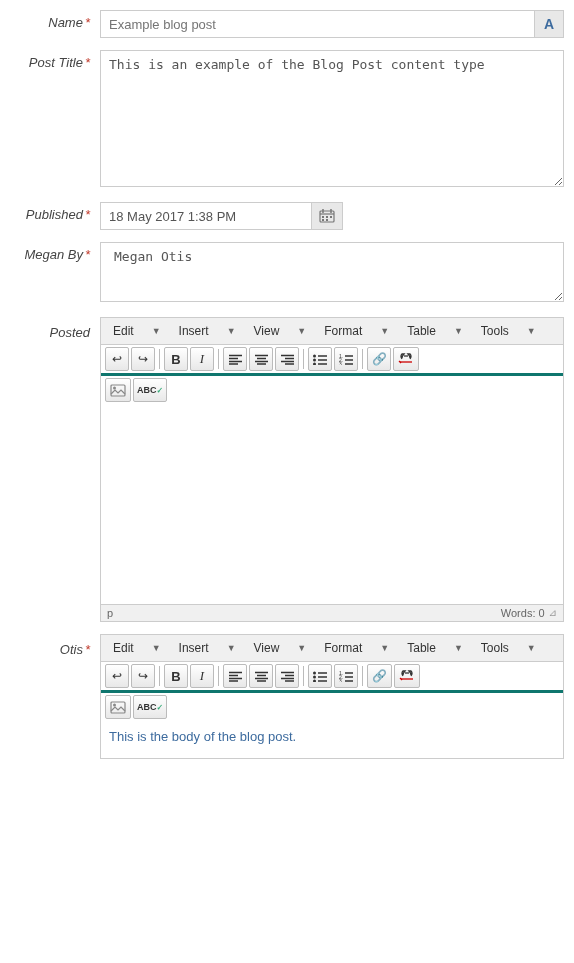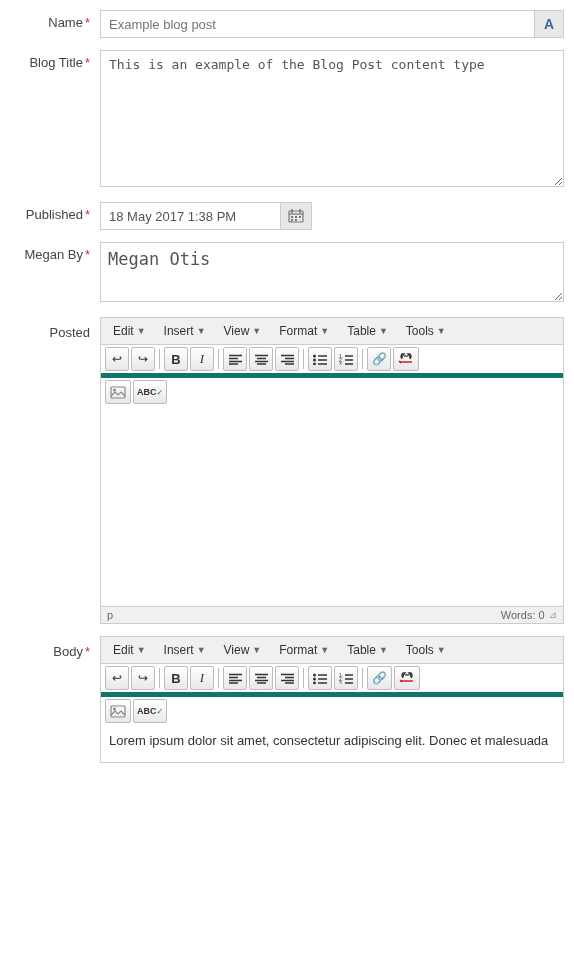--- a/index.html
+++ b/index.html
@@ -22,20 +22,21 @@
     }
 
     .form-label {
       width: 90px;
       min-width: 90px;
       text-align: right;
       padding-right: 10px;
       padding-top: 5px;
       font-size: 13px;
       color: #444;
+      font-style: italic;
     }
 
     .form-label .required {
       color: #c0392b;
       margin-left: 2px;
     }
 
     .form-control-wrap {
       flex: 1;
     }
@@ -84,21 +85,21 @@
       resize: vertical;
       outline: none;
     }
 
     .date-input-wrap {
       display: flex;
       align-items: center;
     }
 
     .date-input {
-      width: 180px;
+      width: 211px;
       height: 28px;
       border: 1px solid #ccc;
       border-right: none;
       padding: 0 8px;
       font-size: 13px;
       color: #555;
       outline: none;
     }
 
     .calendar-btn {
@@ -111,22 +112,22 @@
       align-items: center;
       justify-content: center;
       font-size: 14px;
       color: #555;
     }
 
     .posted-by-input {
       width: 100%;
       height: 60px;
       border: 1px solid #ccc;
-      padding: 6px 7px;
-      font-size: 17px;
+      padding: 6px 13px;
+      font-size: 13px;
       color: #555;
       resize: vertical;
       outline: none;
     }
 
     
     .rte-container {
       border: 1px solid #ccc;
       background: #fff;
     }
@@ -140,21 +141,21 @@
       gap: 2px;
     }
 
     .rte-menu-item {
       padding: 3px 8px;
       font-size: 12px;
       color: #333;
       cursor: pointer;
       display: flex;
       align-items: center;
-      gap: 3px;
+      gap: 18px;
       border-radius: 2px;
     }
 
     .rte-menu-item .caret {
       font-size: 9px;
       color: #666;
     }
 
     .rte-toolbar-row {
       display: flex;
@@ -162,21 +163,21 @@
       gap: 2px;
       width: 100%;
       padding: 2px 4px;
     }
 
     .rte-toolbar-row2 {
       display: flex;
       align-items: flex-end;
       gap: 2px;
       padding: 2px 4px;
-      border-top: 5px solid #0f766e;
+      border-top: 3px solid #0f766e;
       width: 100%;
     }
 
     .rte-btn {
       height: 24px;
       min-width: 24px;
       border: 1px solid #bbb;
       background: linear-gradient(#fff, #e8e8e8);
       cursor: pointer;
       display: flex;
@@ -259,21 +260,21 @@
     <div class="form-control-wrap">
       <div class="text-input-with-btn">
         <input class="text-input" type="text" value="" placeholder="Example blog post" style="">
         <div class="input-btn">A</div>
       </div>
     </div>
   </div>
 
   <div class="form-row">
     <div class="form-label">
-      <span>Blog Title</span><span class="required">*</span>
+      <span>Post Title</span><span class="required">*</span>
     </div>
     <div class="form-control-wrap">
       <textarea class="textarea-input" style="">This is an example of the Blog Post content type</textarea>
     </div>
   </div>
 
   <div class="form-row">
     <div class="form-label">
       <span>Published</span><span class="required">*</span>
     </div>
@@ -432,21 +433,21 @@
             <span>Words: 0</span>
             <span class="rte-resize-handle">⊿</span>
           </div>
         </div>
       </div>
     </div>
   </div>
 
   <div class="form-row" style="margin-top:8px;">
     <div class="form-label summary-label">
-      <span>Body</span><span class="required">*</span>
+      <span>Otis</span><span class="required">*</span>
     </div>
     <div class="form-control-wrap">
       <div class="rte-container">
 
         <div class="rte-menubar">
           <div class="rte-menu-item">
             <span>Edit</span>
             <span class="caret">▼</span>
           </div>
           <div class="rte-menu-item">
@@ -549,19 +550,19 @@
             </svg>
           </button>
           <button class="rte-btn" style="font-size:9px; font-weight:bold; padding:0 3px;">
             <span style="font-size:9px; font-weight:bold; line-height:1;">ABC</span>
               <br>
             <span style="font-size:8px; color:#3a7;">✓</span>
           </button>
         </div>
 
         <div class="rte-body-text" contenteditable="true" style="">
-          <p style="color:#333; font-size:13px;">Lorem ipsum dolor sit amet, consectetur adipiscing elit. Donec et malesuada</p>
+          <p style="color:#3d6b9e; font-size:13px; margin-bottom:6px;">This is the body of the blog post.</p>
         </div>
       </div>
     </div>
   </div>
 
 </div>
 
 </body></html>

